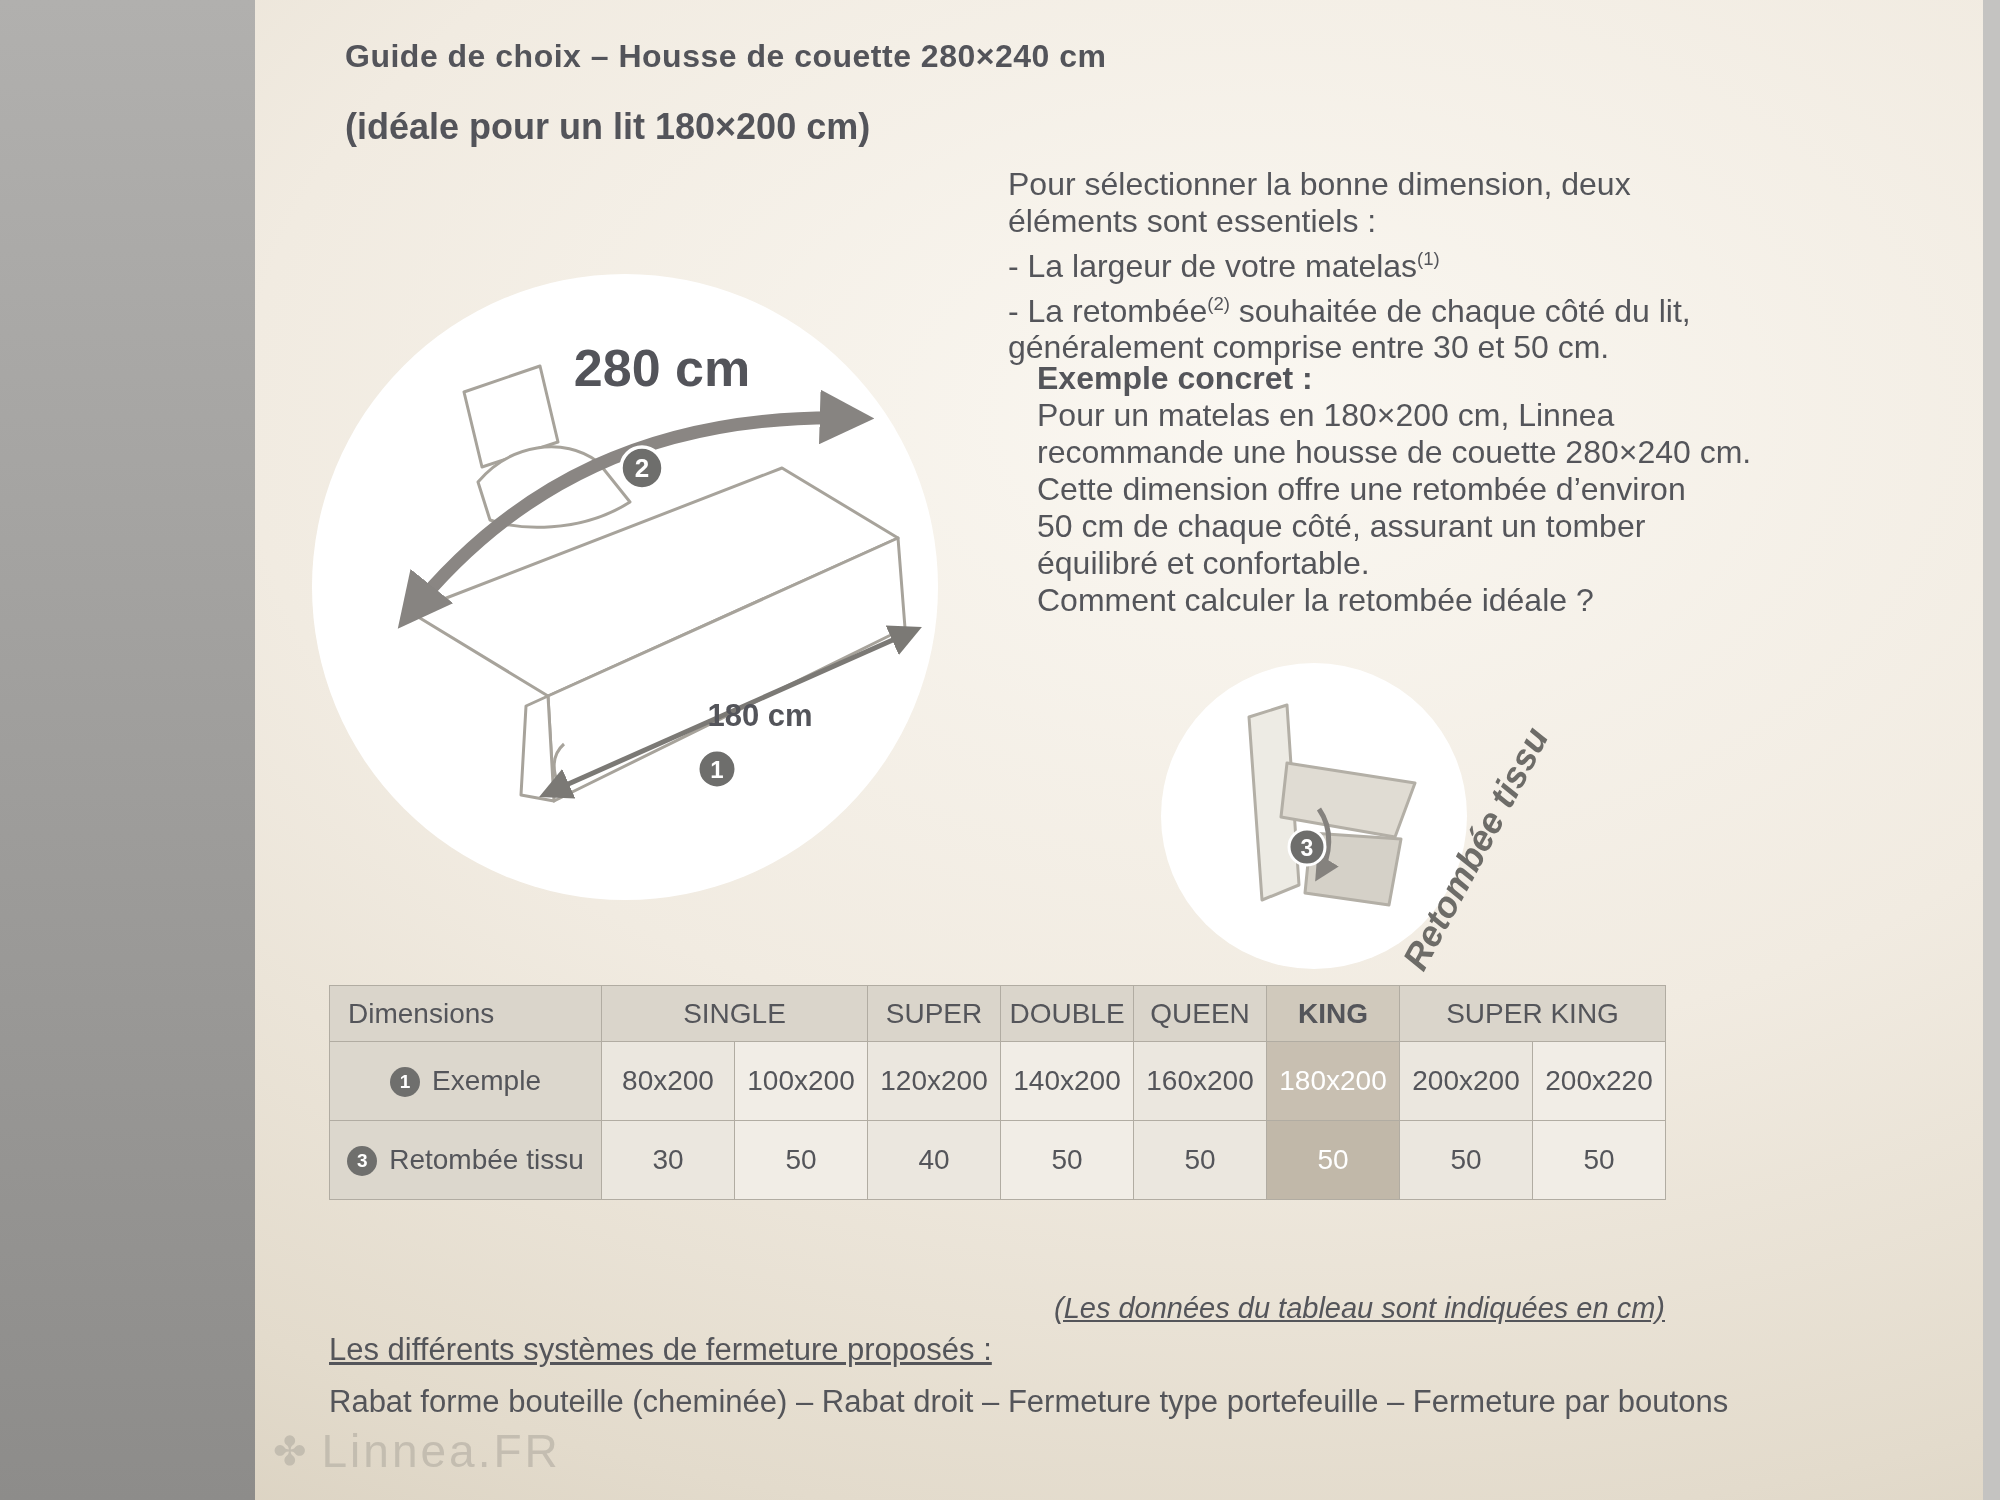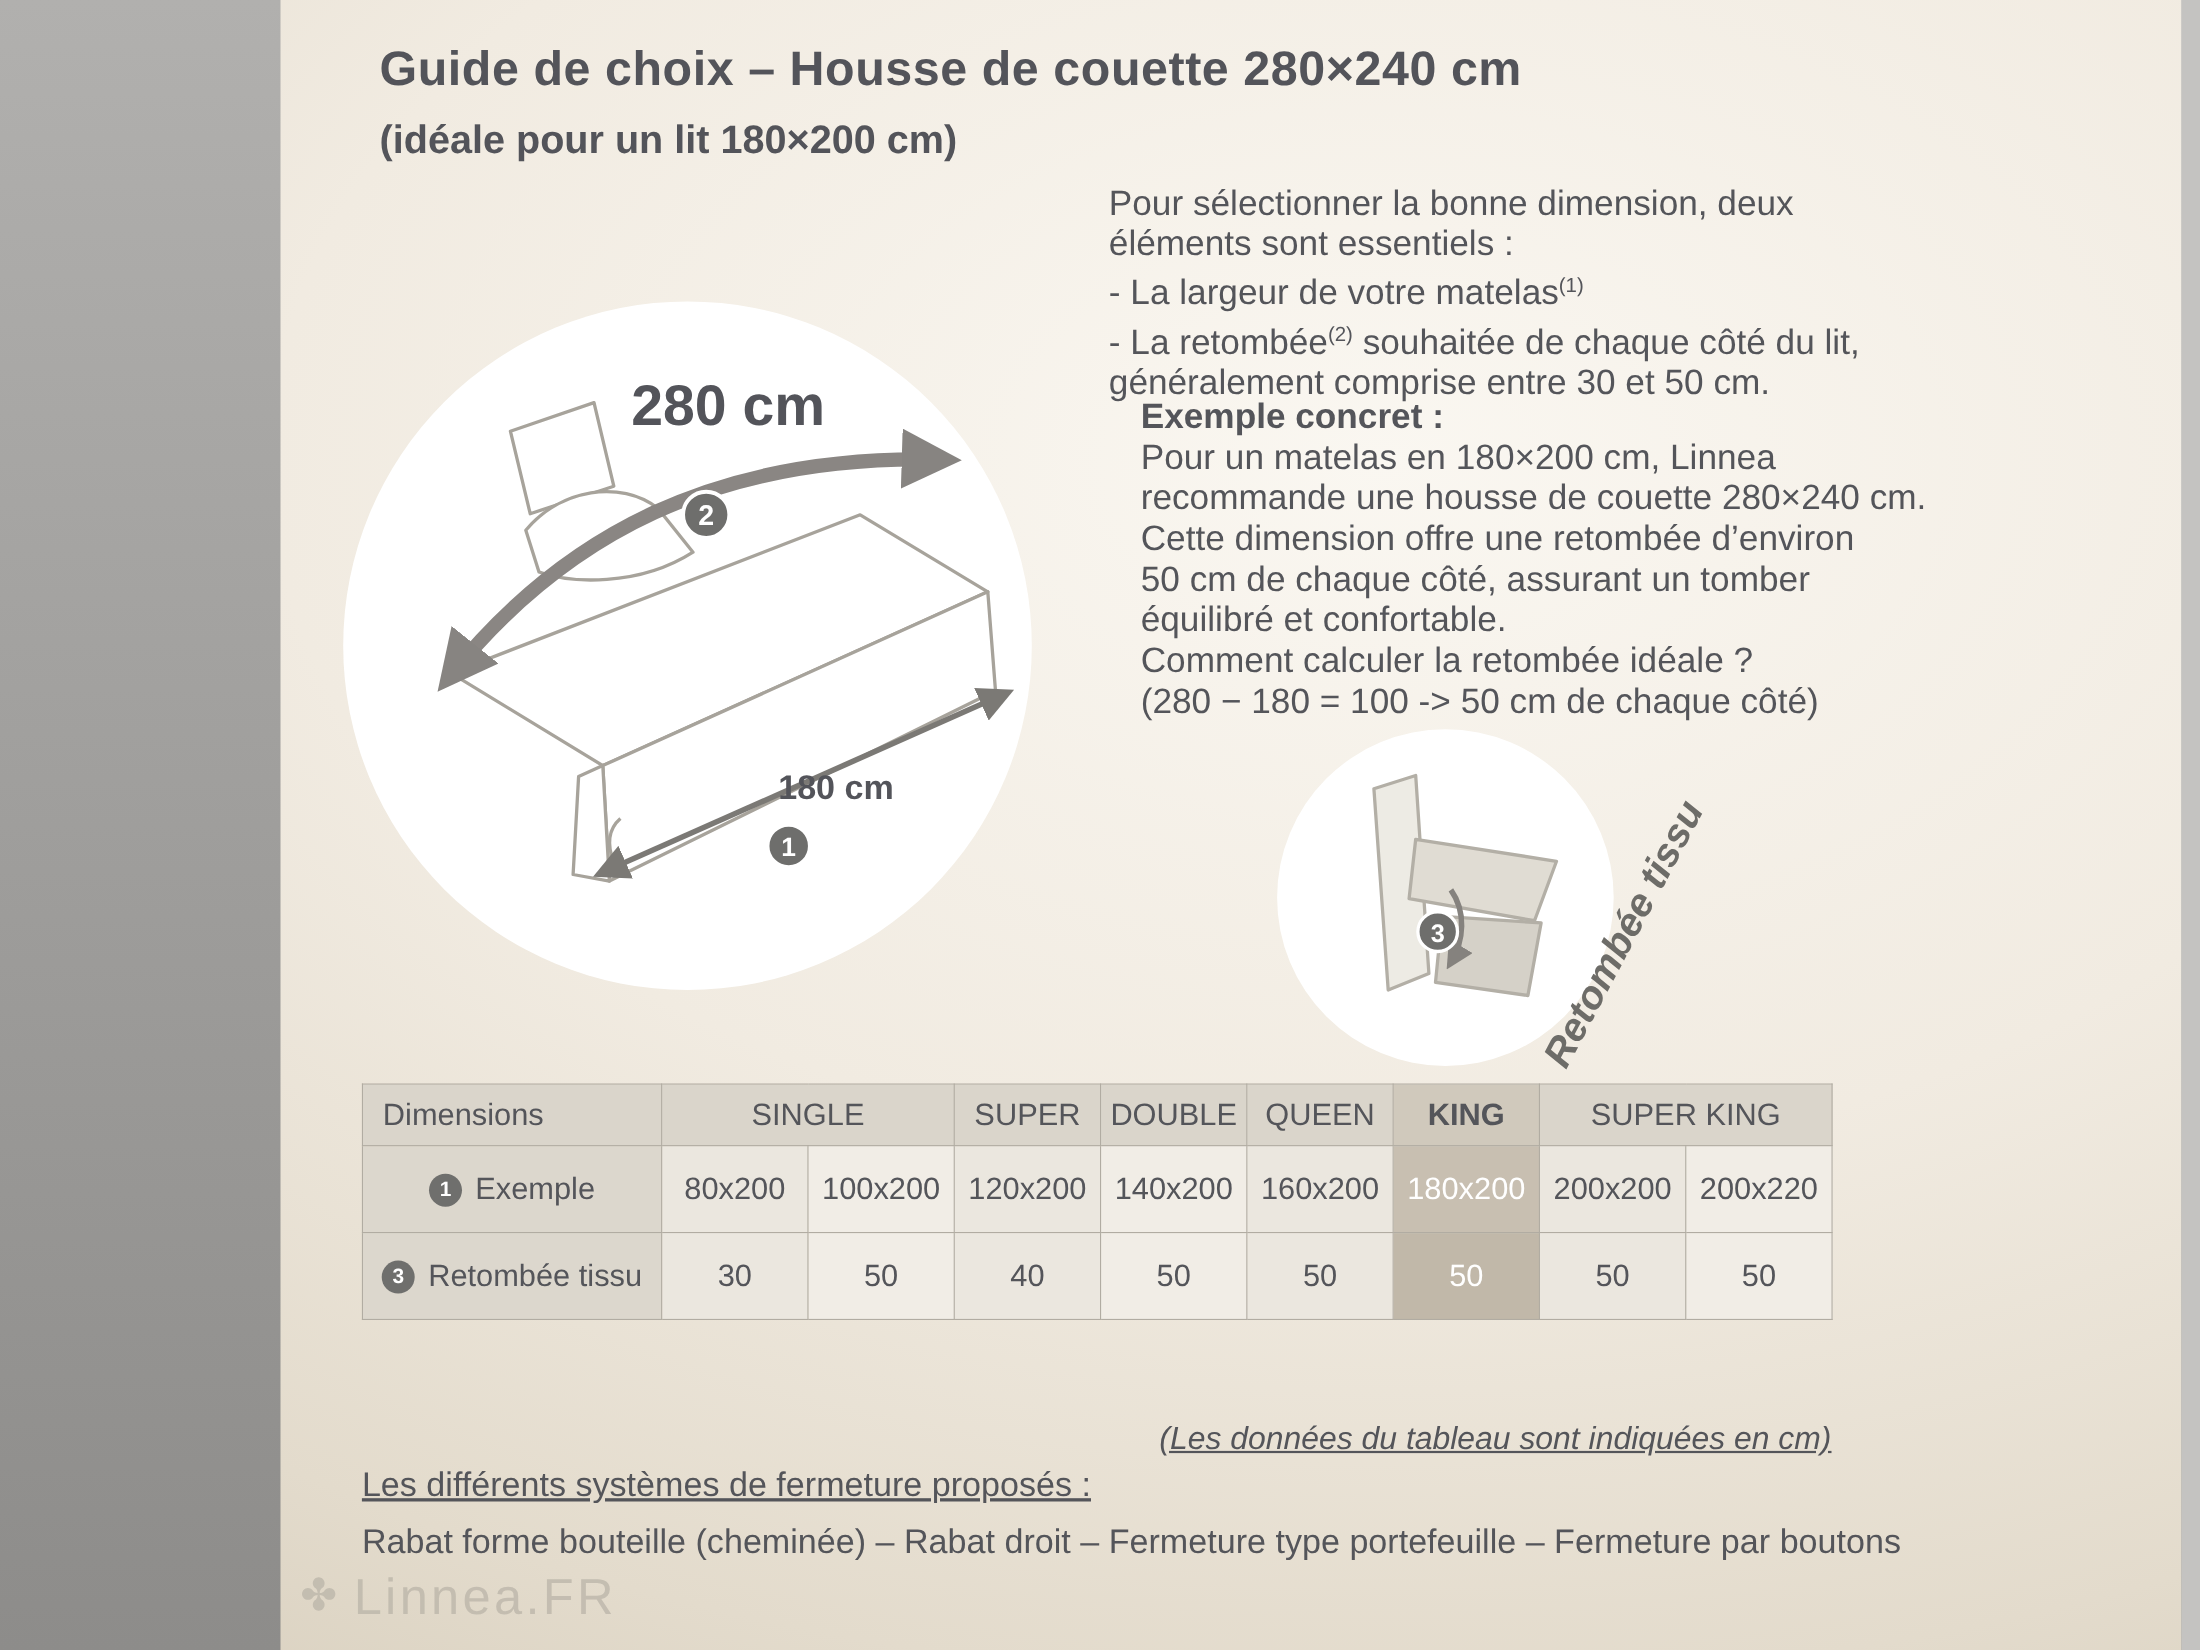--- a/index.html
+++ b/index.html
@@ -8,21 +8,21 @@
     font-family:"Liberation Sans","DejaVu Sans",sans-serif;
     background:linear-gradient(to bottom,#b1b0ae,#8d8c8a);
     overflow:hidden;
   }
   .right-strip{position:absolute;right:0;top:0;width:17px;height:1500px;background:#c4c3c1;}
   .content{
     position:absolute;left:255px;top:0;width:1728px;height:1500px;
     background:radial-gradient(ellipse 130% 95% at 58% 28%, #faf7f1 0%, #f1ebe1 45%, #e3dbcc 78%, #d5ccba 100%);
     color:#54555a;
   }
-  .page-title{position:absolute;left:90px;top:38px;margin:0;font-size:44px;font-weight:bold;color:#53545a;letter-spacing:0.5px;}
+  .page-title{position:absolute;left:90px;top:38px;margin:0;font-size:32px;font-weight:bold;color:#53545a;letter-spacing:0.5px;}
   .page-subtitle{position:absolute;left:90px;top:106px;margin:0;font-size:36px;font-weight:bold;color:#53545a;text-align:center;}
 
   .big-circle{position:absolute;left:57px;top:274px;width:626px;height:626px;border-radius:50%;background:#ffffff;}
   .small-circle{position:absolute;left:906px;top:663px;width:306px;height:306px;border-radius:50%;background:#ffffff;}
   .big-circle svg,.small-circle svg{display:block;width:100%;height:100%;}
 
   .intro{position:absolute;left:753px;top:166px;width:720px;font-size:32px;line-height:37px;}
   .example{position:absolute;left:753px;top:360px;width:720px;font-size:32px;line-height:37px;margin-left:29px;}
   .example .heading{font-weight:bold;}
   sup{font-size:58%;vertical-align:super;}
@@ -120,21 +120,20 @@
     </div>
 
     <div class="example">
       <div class="heading">Exemple concret :</div>
       <div class="line">Pour un matelas en 180×200 cm, Linnea</div>
       <div class="line">recommande une housse de couette 280×240 cm.</div>
       <div class="line">Cette dimension offre une retombée d’environ</div>
       <div class="line">50 cm de chaque côté, assurant un tomber</div>
       <div class="line">équilibré et confortable.</div>
       <div class="line">Comment calculer la retombée idéale ?</div>
-      <div class="line">(280 − 180 = 100  -&gt; 50 cm de chaque côté)</div>
     </div>
 
     <div class="small-circle">
       <svg viewBox="0 0 306 306">
         <defs>
           <marker id="ahTiny" viewBox="0 0 10 10" refX="7" refY="5" markerWidth="5" markerHeight="5" orient="auto-start-reverse">
             <path d="M0,0 L10,5 L0,10 z" fill="#85827e"></path>
           </marker>
         </defs>
         <g stroke="#b3afa6" stroke-width="3" stroke-linejoin="round">

